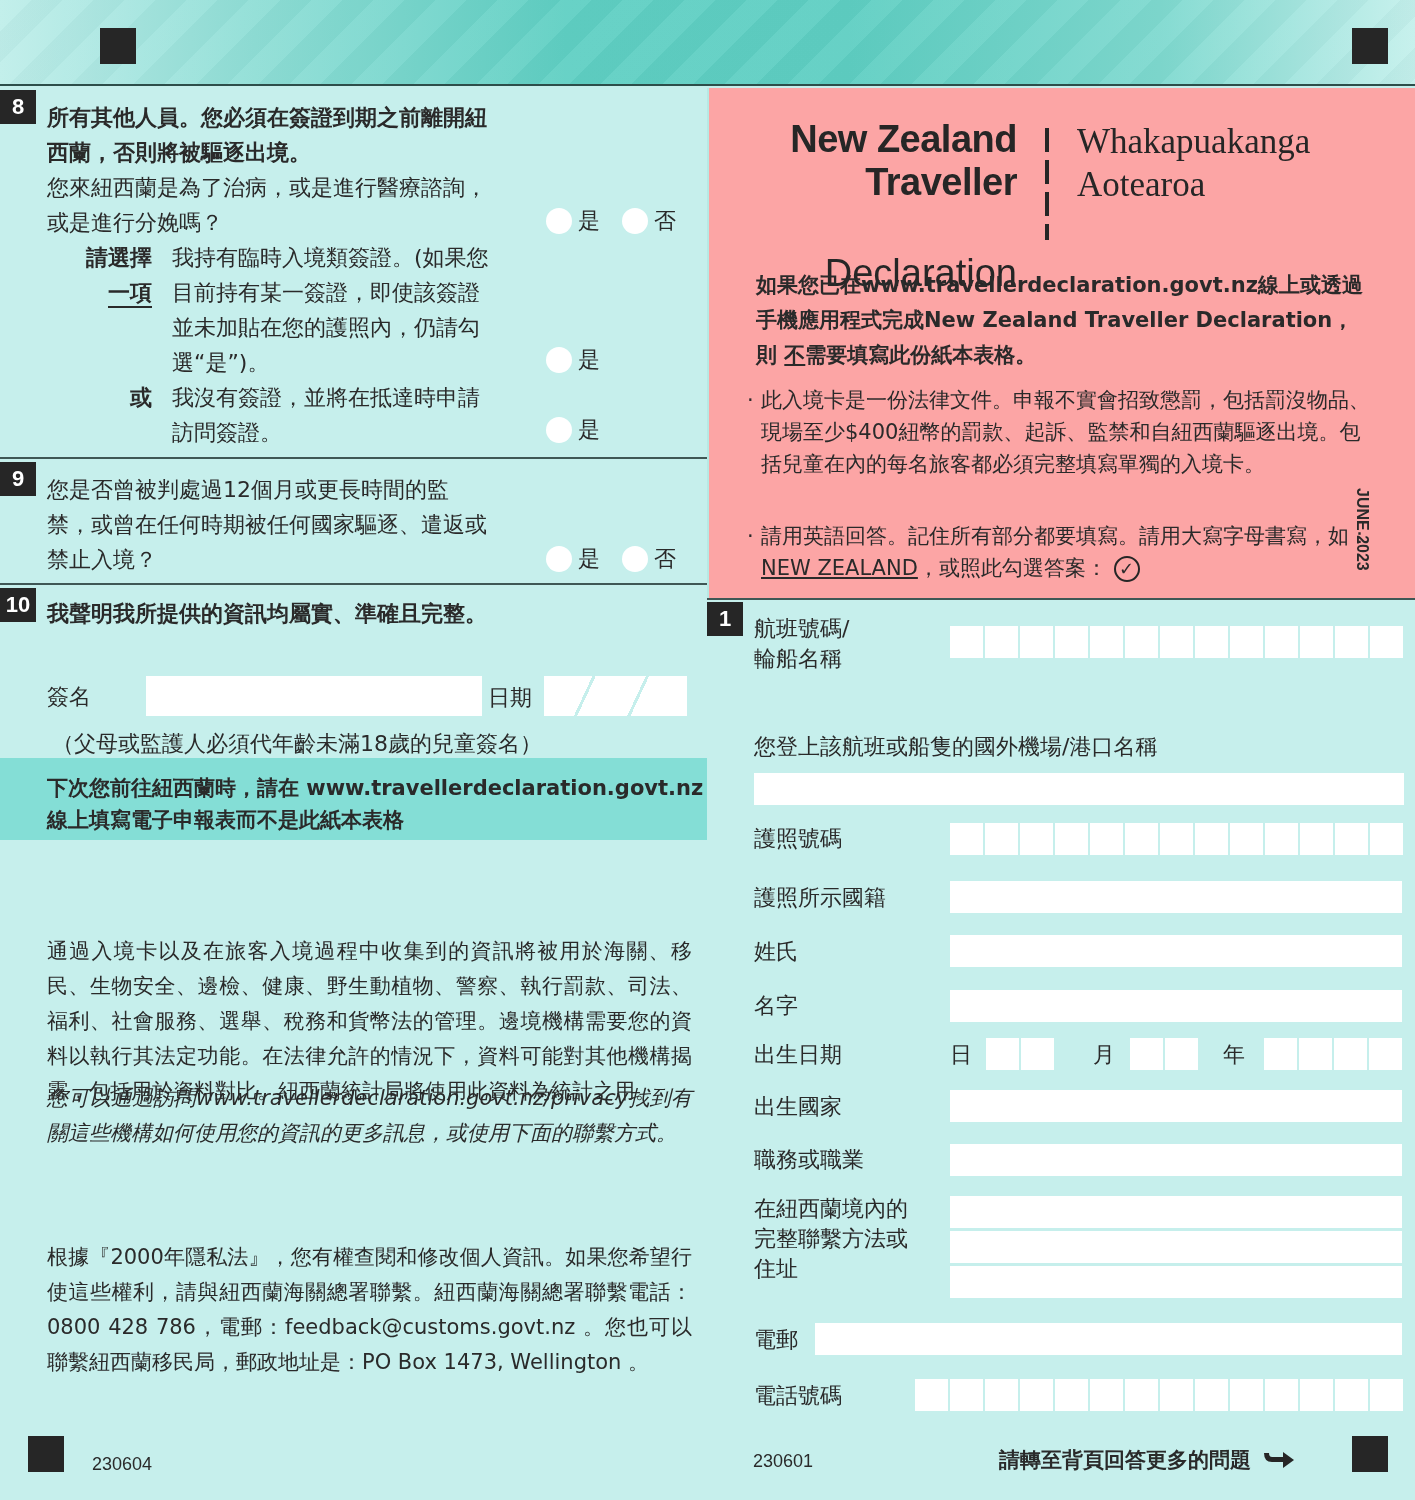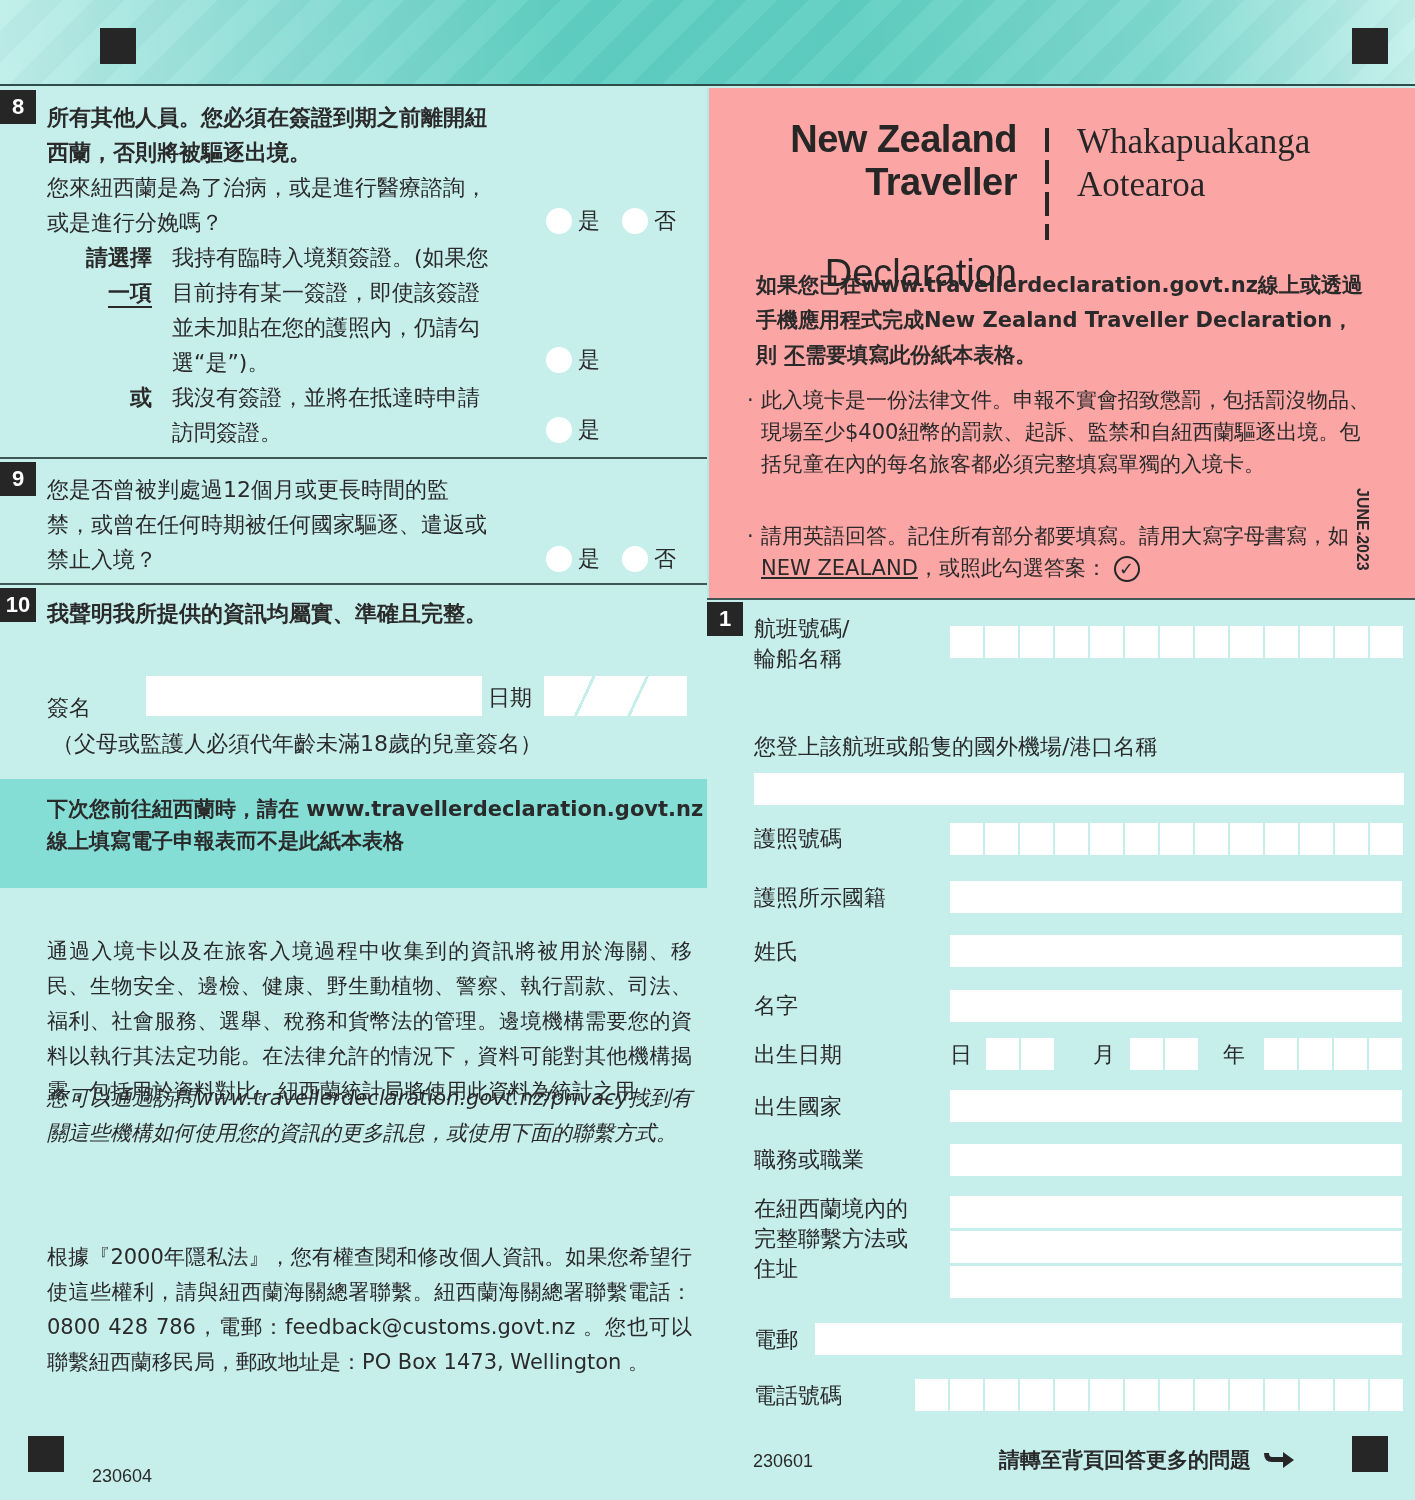--- a/index.html
+++ b/index.html
@@ -29,21 +29,21 @@
   }
   .q-text { position: absolute; left: 47px; font-size: 22px; line-height: 35px; }
   .bold { font-weight: bold; }
   .divider { position: absolute; left: 0; width: 707px; height: 2px; background: #3f5755; }
   .radio-opt { position: absolute; display: flex; align-items: center; font-size: 22px; }
   .radio { width: 26px; height: 26px; border-radius: 50%; background: #fff; margin-right: 6px; display: inline-block; }
   .label-right { position: absolute; font-size: 22px; font-weight: bold; text-align: right; }
   .sub-text { position: absolute; left: 172px; font-size: 22px; line-height: 35px; }
   .white-field { position: absolute; background: #fff; }
   .online-banner {
-    position: absolute; left: 0; top: 691px; width: 707px; height: 109px; background: #84ded6;
+    position: absolute; left: 0; top: 670px; width: 707px; height: 82px; background: #84ded6;
   }
   .online-banner .t { position: absolute; left: 47px; top: 14px; font-size: 21px; font-weight: bold; line-height: 32px; }
   .privacy { position: absolute; left: 47px; width: 645px; font-size: 21px; line-height: 35px; text-align: justify; }
   .code { position: absolute; font-family: "Liberation Sans", sans-serif; font-size: 18px; }
 
   
   .right-col { position: absolute; left: 707px; top: 88px; width: 708px; height: 1412px; }
   .white-panel { position: absolute; left: 0; top: 0; width: 708px; height: 510px; background: #fca5a5; border-left: 2px solid #b7e9e4; }
   .logo-en { position: absolute; right: 398px; top: 30px; text-align: right; font-family: "Liberation Sans", sans-serif; color: #262626; }
   .logo-en .l1, .logo-en .l2 { font-size: 38px; font-weight: bold; line-height: 43px; letter-spacing: -0.5px; }
@@ -127,41 +127,41 @@
     <div class="radio-opt" style="left:622px; top:84px;">
       <span class="radio"></span>
       <span>否</span>
     </div>
   </div>
   <div class="divider" style="top:495px;"></div>
 
   <div class="q-block" style="top:498px; height:196px;">
     <div class="q-num" style="top:2px;">10</div>
     <div class="q-text bold" style="top:10px;">我聲明我所提供的資訊均屬實、準確且完整。</div>
-    <div class="q-text" style="top:104px;">簽名</div>
+    <div class="q-text" style="top:93px;">簽名</div>
     <div class="white-field" style="left:146px; top:90px; width:336px; height:40px;"></div>
     <div class="q-text" style="left:488px; top:94px;">日期</div>
     <div class="white-field" style="left:544px; top:90px; width:143px; height:40px;
       background: linear-gradient(115deg, #fff 0 30%, #c6efec 30% 32%, #fff 32% 63%, #c6efec 63% 65%, #fff 65% 100%);"></div>
     <div class="q-text" style="left:52px; top:140px;">（父母或監護人必須代年齡未滿18歲的兒童簽名）</div>
   </div>
 
   <div class="online-banner">
     <div class="t">
       <div>下次您前往紐西蘭時，請在 www.travellerdeclaration.govt.nz</div>
       <div>線上填寫電子申報表而不是此紙本表格</div>
     </div>
   </div>
 
   <div class="privacy" style="top:806px;margin-top:40px;">通過入境卡以及在旅客入境過程中收集到的資訊將被用於海關、移民、生物安全、邊檢、健康、野生動植物、警察、執行罰款、司法、福利、社會服務、選舉、稅務和貨幣法的管理。邊境機構需要您的資料以執行其法定功能。在法律允許的情況下，資料可能對其他機構揭露，包括用於資料對比。紐西蘭統計局將使用此資料為統計之用。</div>
   <div class="privacy" style="top:993px;font-style:italic;">您可以通過訪問www.travellerdeclaration.govt.nz/privacy找到有關這些機構如何使用您的資訊的更多訊息，或使用下面的聯繫方式。</div>
   <div class="privacy" style="top:1152px;">根據『2000年隱私法』，您有權查閱和修改個人資訊。如果您希望行使這些權利，請與紐西蘭海關總署聯繫。紐西蘭海關總署聯繫電話：0800 428 786，電郵：feedback@customs.govt.nz 。您也可以聯繫紐西蘭移民局，郵政地址是：PO Box 1473, Wellington 。</div>
 
   <div class="reg-mark" style="left:28px; top:1348px;"></div>
-  <div class="code" style="left:92px; top:1366px;margin-top:12px;">230604</div>
+  <div class="code" style="left:92px; top:1366px;">230604</div>
 </div>
 
 <div class="right-col">
   <div class="white-panel">
     <div class="logo-en">
       <div class="l1">New Zealand</div>
       <div class="l2">Traveller</div>
       <div class="l3">Declaration</div>
     </div>
     <div class="logo-sep"></div>

